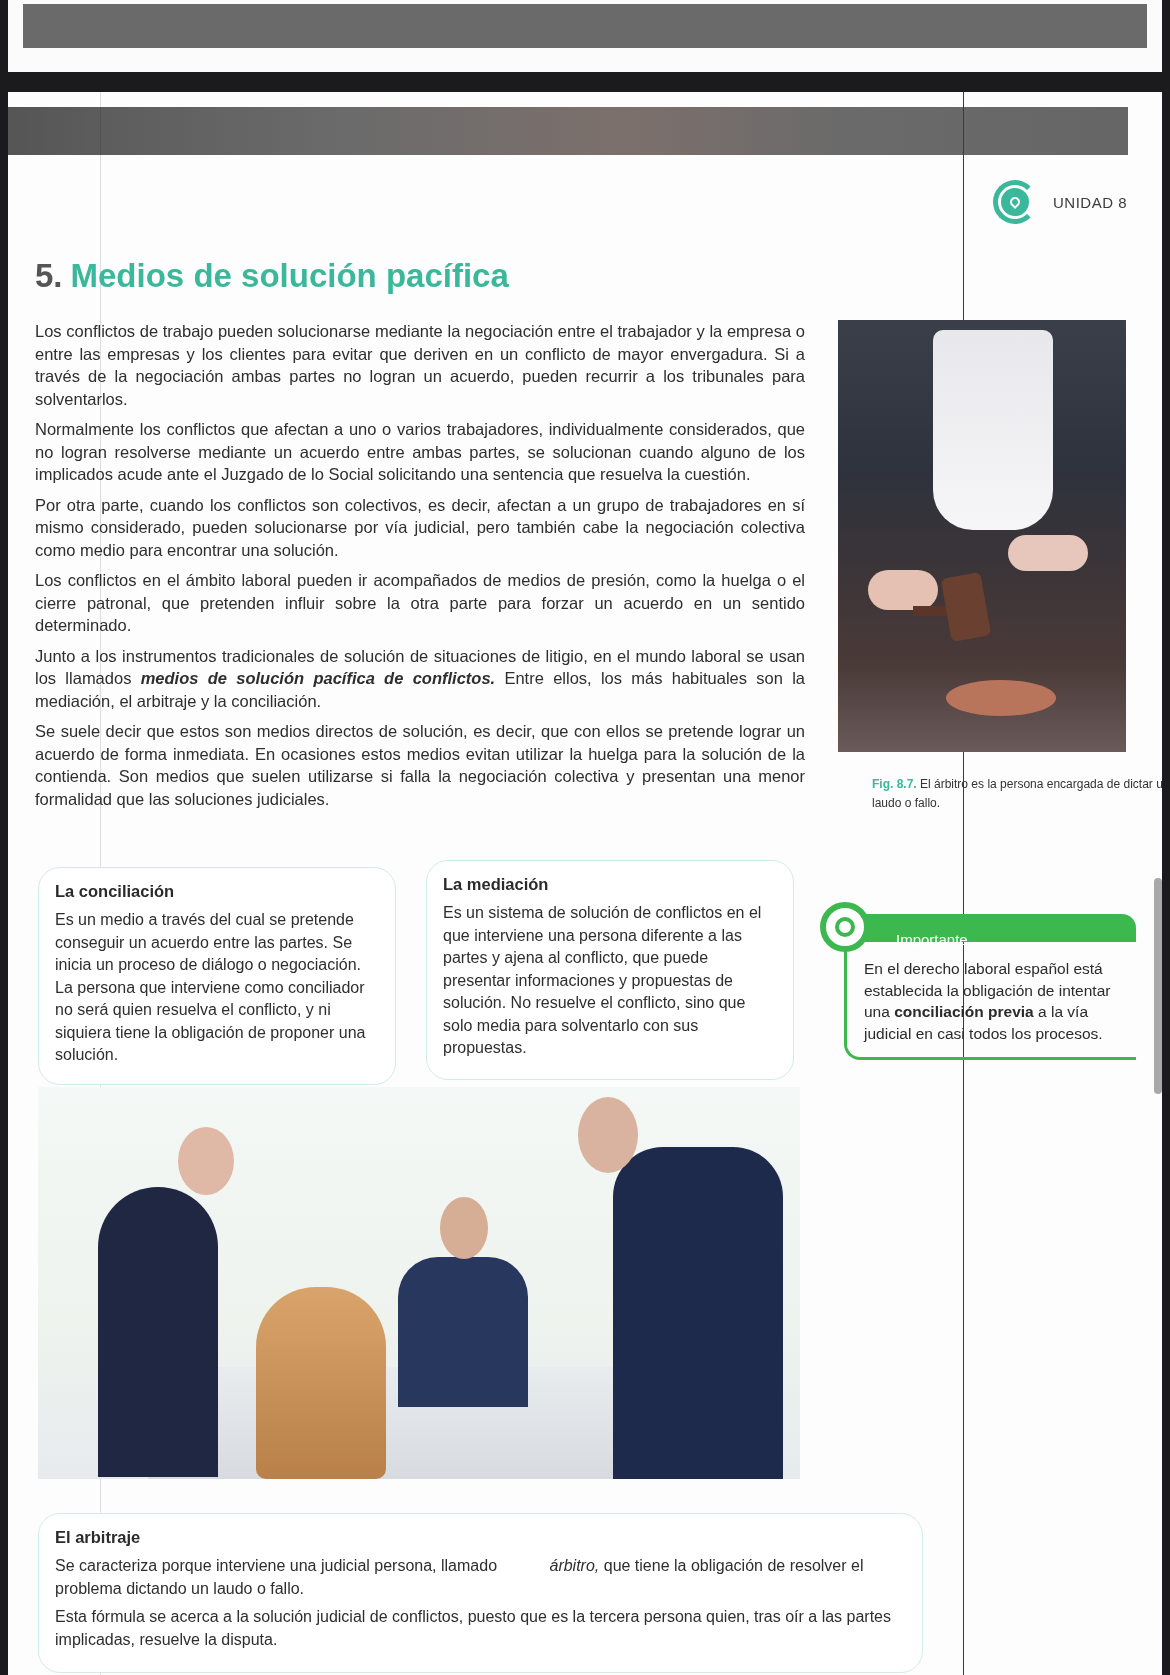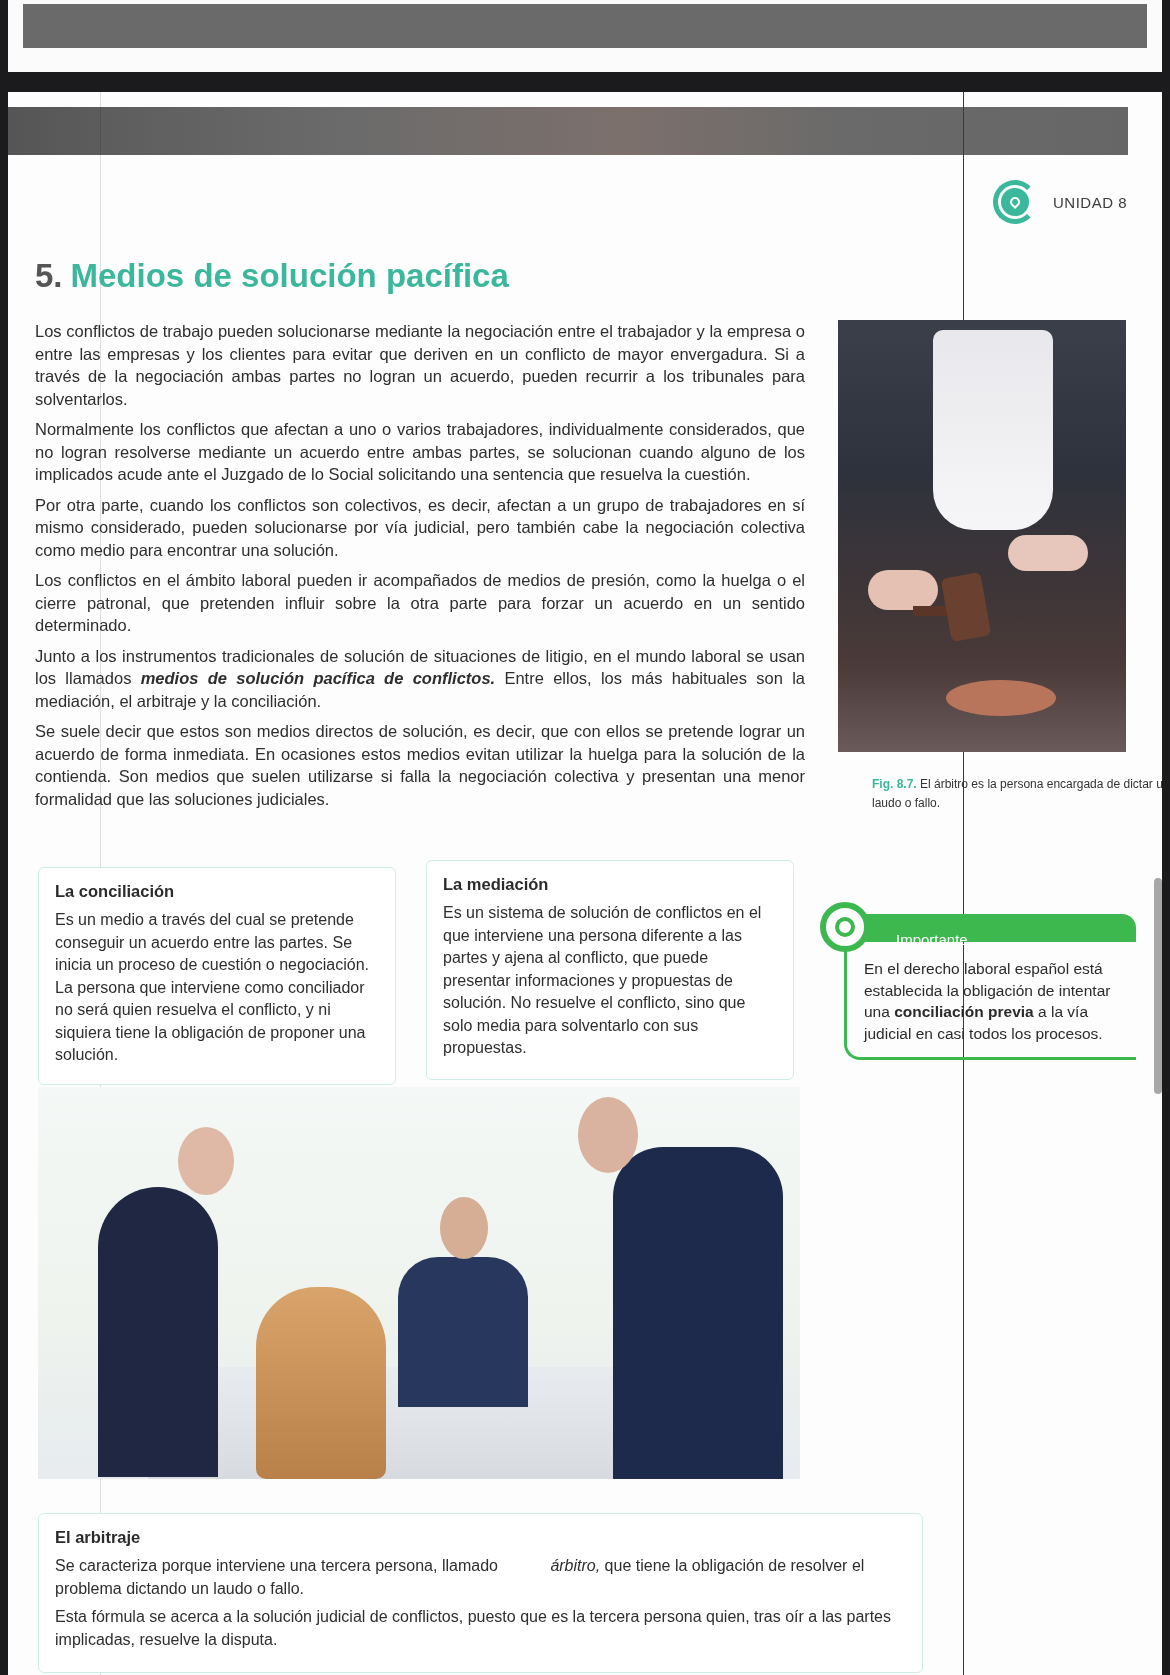--- a/index.html
+++ b/index.html
@@ -34,21 +34,21 @@
   .fig-photo .bib { position: absolute; left: 95px; top: 10px; width: 120px; height: 200px; background: linear-gradient(180deg,#e8e8ec,#f6f6f8); border-radius: 10px 10px 40px 40px; }
   .fig-photo .hand { position: absolute; left: 170px; top: 215px; width: 80px; height: 36px; background: #e7c7bb; border-radius: 20px; }
   .fig-photo .hand2 { position: absolute; left: 30px; top: 250px; width: 70px; height: 40px; background: #e4c1b2; border-radius: 20px; }
   .fig-photo .gavel-head { position: absolute; left: 108px; top: 255px; width: 40px; height: 64px; background: #6a4030; border-radius: 6px; transform: rotate(-10deg); }
   .fig-photo .gavel-handle { position: absolute; left: 75px; top: 286px; width: 50px; height: 10px; background: #5b3527; }
   .fig-photo .block { position: absolute; left: 108px; top: 360px; width: 110px; height: 36px; border-radius: 50%; background: #b9755c; }
 
   .fig-caption { position: absolute; left: 832px; top: 683px; width: 310px; font-size: 12px; line-height: 19px; color: #333; margin-left: 32px; }
   .fig-caption .ref { color: #3bb89b; font-weight: bold; }
 
-  .card { position: absolute; border: 1.5px solid #cfeeea; border-radius: 6px; background: #fff; padding: 14px 16px; }
+  .card { position: absolute; border: 1.5px solid #cfeeea; border-radius: 22px; background: #fff; padding: 14px 16px; }
   .card h3 { font-size: 16.5px; font-weight: bold; color: #2b2b2b; margin-bottom: 8px; }
   .card p { font-size: 16px; line-height: 22.5px; color: #2e2e2e; }
   .card-conciliacion { left: 30px; top: 775px; width: 358px; height: 218px; }
   .card-mediacion { left: 418px; top: 768px; width: 368px; height: 220px; }
   .card-arbitraje { left: 30px; top: 1421px; width: 885px; height: 160px; }
   .card-arbitraje p { margin-bottom: 6px; }
   .card-arbitraje em { font-style: italic; margin-left: 48px; }
 
   .importante { position: absolute; left: 810px; top: 808px; width: 320px; height: 160px; }
   .importante .tab { position: absolute; left: 30px; top: 14px; width: 288px; height: 28px; background: #3db84f; border-radius: 0 14px 0 0;
@@ -115,21 +115,21 @@
     <div class="gavel-head"></div>
     <div class="block"></div>
   </div>
 
   <div class="fig-caption">
     <span class="ref">Fig. 8.7.</span><span> El árbitro es la persona encargada de dictar un laudo o fallo.</span>
   </div>
 
   <div class="card card-conciliacion">
     <h3>La conciliación</h3>
-    <p>Es un medio a través del cual se pretende conseguir un acuerdo entre las partes. Se inicia un proceso de cuestión o negociación. La persona que interviene como conciliador no será quien resuelva el conflicto, y ni siquiera tiene la obligación de proponer una solución.</p>
+    <p>Es un medio a través del cual se pretende conseguir un acuerdo entre las partes. Se inicia un proceso de diálogo o negociación. La persona que interviene como conciliador no será quien resuelva el conflicto, y ni siquiera tiene la obligación de proponer una solución.</p>
   </div>
 
   <div class="card card-mediacion">
     <h3>La mediación</h3>
     <p>Es un sistema de solución de conflictos en el que interviene una persona diferente a las partes y ajena al conflicto, que puede presentar informaciones y propuestas de solución. No resuelve el conflicto, sino que solo media para solventarlo con sus propuestas.</p>
   </div>
 
   <div class="importante">
     <div class="tab">Importante</div>
     <div class="frame"></div>
@@ -147,18 +147,18 @@
     <div class="mp-woman1-head"></div>
     <div class="mp-man-center"></div>
     <div class="mp-man-center-head"></div>
     <div class="mp-blonde"></div>
     <div class="mp-man-right"></div>
     <div class="mp-man-right-head"></div>
   </div>
 
   <div class="card card-arbitraje">
     <h3>El arbitraje</h3>
-    <p><span>Se caracteriza porque interviene una tercera  persona, llamado </span><em>árbitro,</em><span> que tiene la obligación de resolver el problema dictando un laudo o fallo.</span></p>
+    <p><span>Se caracteriza porque interviene una judicial  persona, llamado </span><em>árbitro,</em><span> que tiene la obligación de resolver el problema dictando un laudo o fallo.</span></p>
     <p>Esta fórmula se acerca a la solución judicial de conflictos, puesto que es la tercera persona quien, tras oír a las partes implicadas, resuelve la disputa.</p>
   </div>
 </div>
 
 <div class="scrollbar"></div>
 
 </body></html>

